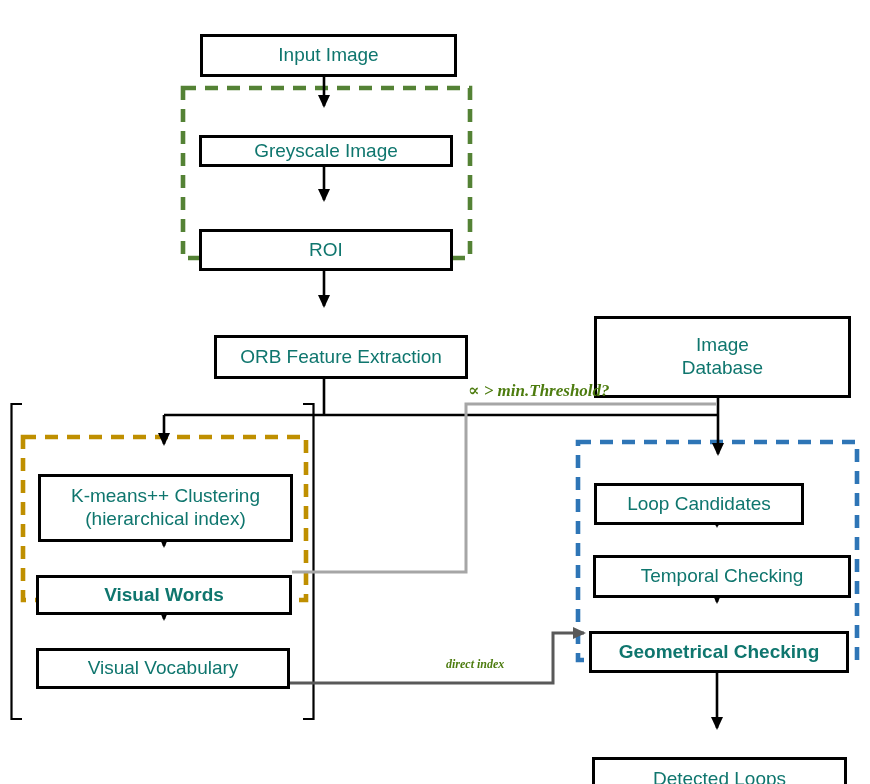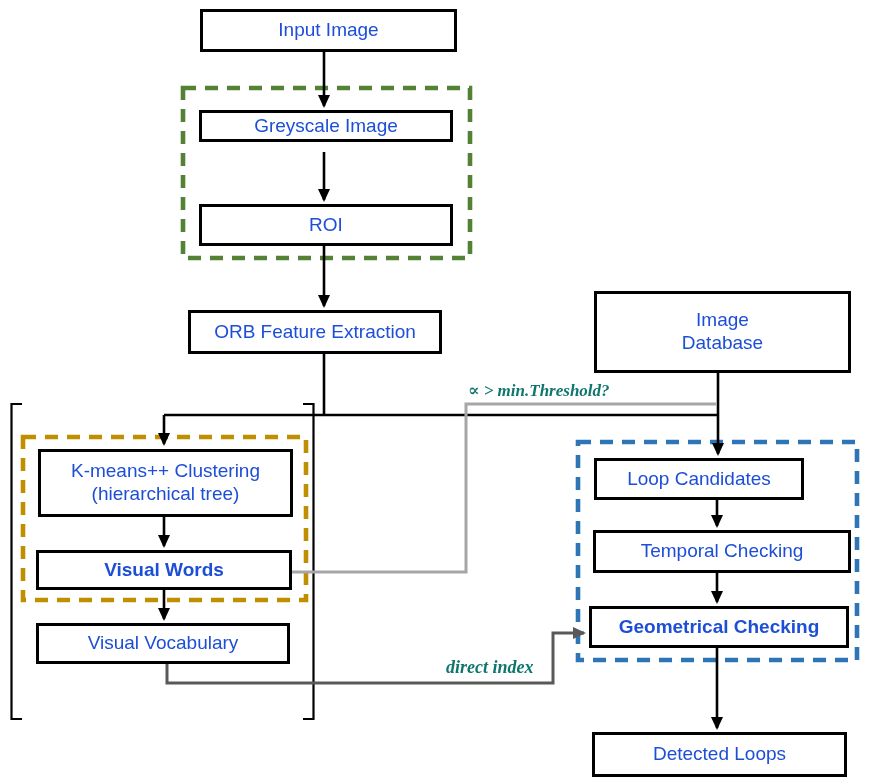--- a/index.html
+++ b/index.html
@@ -22,39 +22,40 @@
     position:absolute;
     box-sizing:border-box;
     border:3px solid var(--box-border);
     background:#ffffff;
     display:flex;
     flex-direction:column;
     align-items:center;
     justify-content:center;
     text-align:center;
     font-size:19px;
-    color:#1d4ed8;
+    color:#0f766e;
     line-height:1.2;
     z-index:3;
+    margin-top:25px;
   }
   #svg-layer{
     position:absolute;left:0;top:0;z-index:2;
   }
   .edge-black{stroke:#000000;stroke-width:2.6;fill:none;}
   .edge-gray-light{stroke:var(--gray-light);stroke-width:3;fill:none;}
   .edge-gray-dark{stroke:var(--gray-dark);stroke-width:3;fill:none;}
   .group-rect{fill:none;stroke-width:4.6;}
   .group-green{stroke:var(--green);}
   .group-gold{stroke:var(--gold);}
   .group-blue{stroke:var(--blue);}
   .bracket{stroke:#000000;stroke-width:2.2;fill:none;}
   .float-label{
     position:absolute;
     z-index:4;
-    color:#0f766e;
+    color:#4d7c0f;
     white-space:nowrap;
   }
   .math-label{
     font-family:"Liberation Serif","DejaVu Serif",serif;
     font-style:italic;
     font-weight:600;
     font-size:17px;
   }
   .caption-label{
     font-family:"Liberation Sans",sans-serif;
@@ -105,32 +106,32 @@
   </div>
 
   <div class="node" style="left:199px;top:110px;width:254px;height:32px;">
     <span>Greyscale Image</span>
   </div>
 
   <div class="node" style="left:199px;top:204px;width:254px;height:42px;">
     <span>ROI</span>
   </div>
 
-  <div class="node" style="left:188px;top:310px;width:254px;height:44px;">
+  <div class="node" style="left:214px;top:310px;width:254px;height:44px;">
     <span>ORB Feature Extraction</span>
   </div>
 
   <div class="node" style="left:594px;top:291px;width:257px;height:82px;">
     <span>Image</span>
     <span>Database</span>
   </div>
 
   <div class="node" style="left:38px;top:449px;width:255px;height:68px;">
     <span>K-means++ Clustering</span>
-    <span>(hierarchical tree)</span>
+    <span>(hierarchical index)</span>
   </div>
 
   <div class="node" style="left:36px;top:550px;width:256px;height:40px;font-weight:bold;">
     <span>Visual Words</span>
   </div>
 
   <div class="node" style="left:36px;top:623px;width:254px;height:41px;">
     <span>Visual Vocabulary</span>
   </div>
 
@@ -145,16 +146,16 @@
   <div class="node" style="left:589px;top:606px;width:260px;height:42px;font-weight:bold;">
     <span>Geometrical Checking</span>
   </div>
 
   <div class="node" style="left:592px;top:732px;width:255px;height:45px;justify-content:center;">
     <span>Detected Loops</span>
   </div>
 
   <div class="float-label math-label" style="left:468px;top:380px;">∝ &gt; min.Threshold?</div>
 
-  <div class="float-label math-label" style="left:446px;top:657px;font-size:18px;">direct index</div>
+  <div class="float-label math-label" style="left:446px;top:657px;font-size:12px;">direct index</div>
 
 
 </div>
 
 </body></html>

